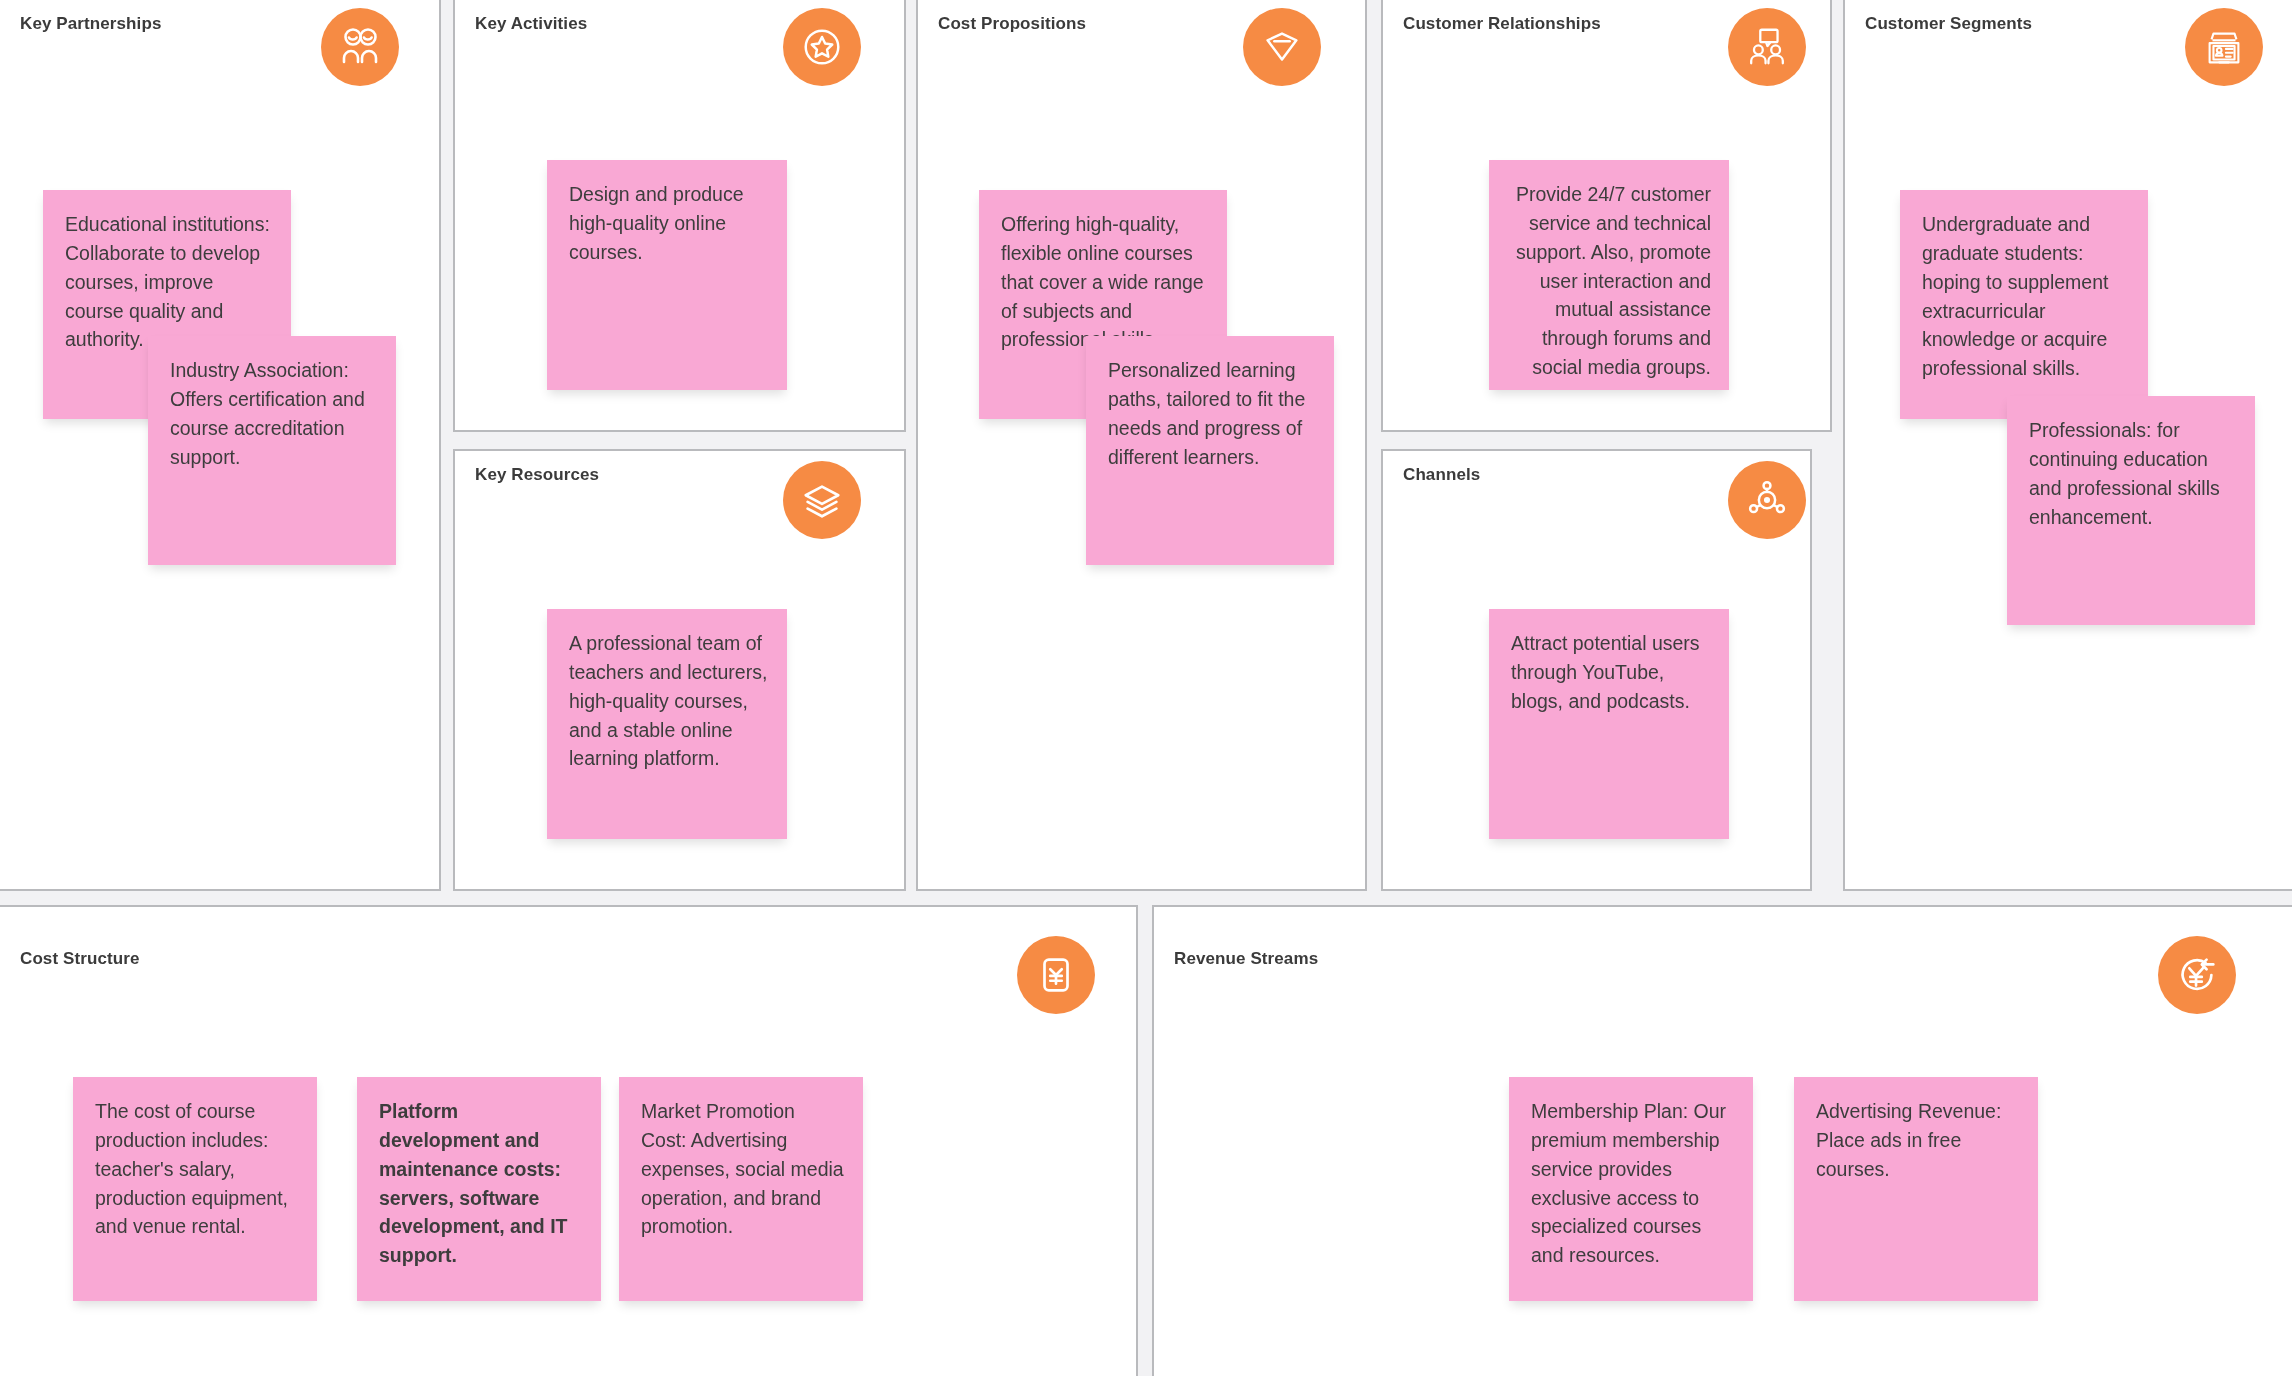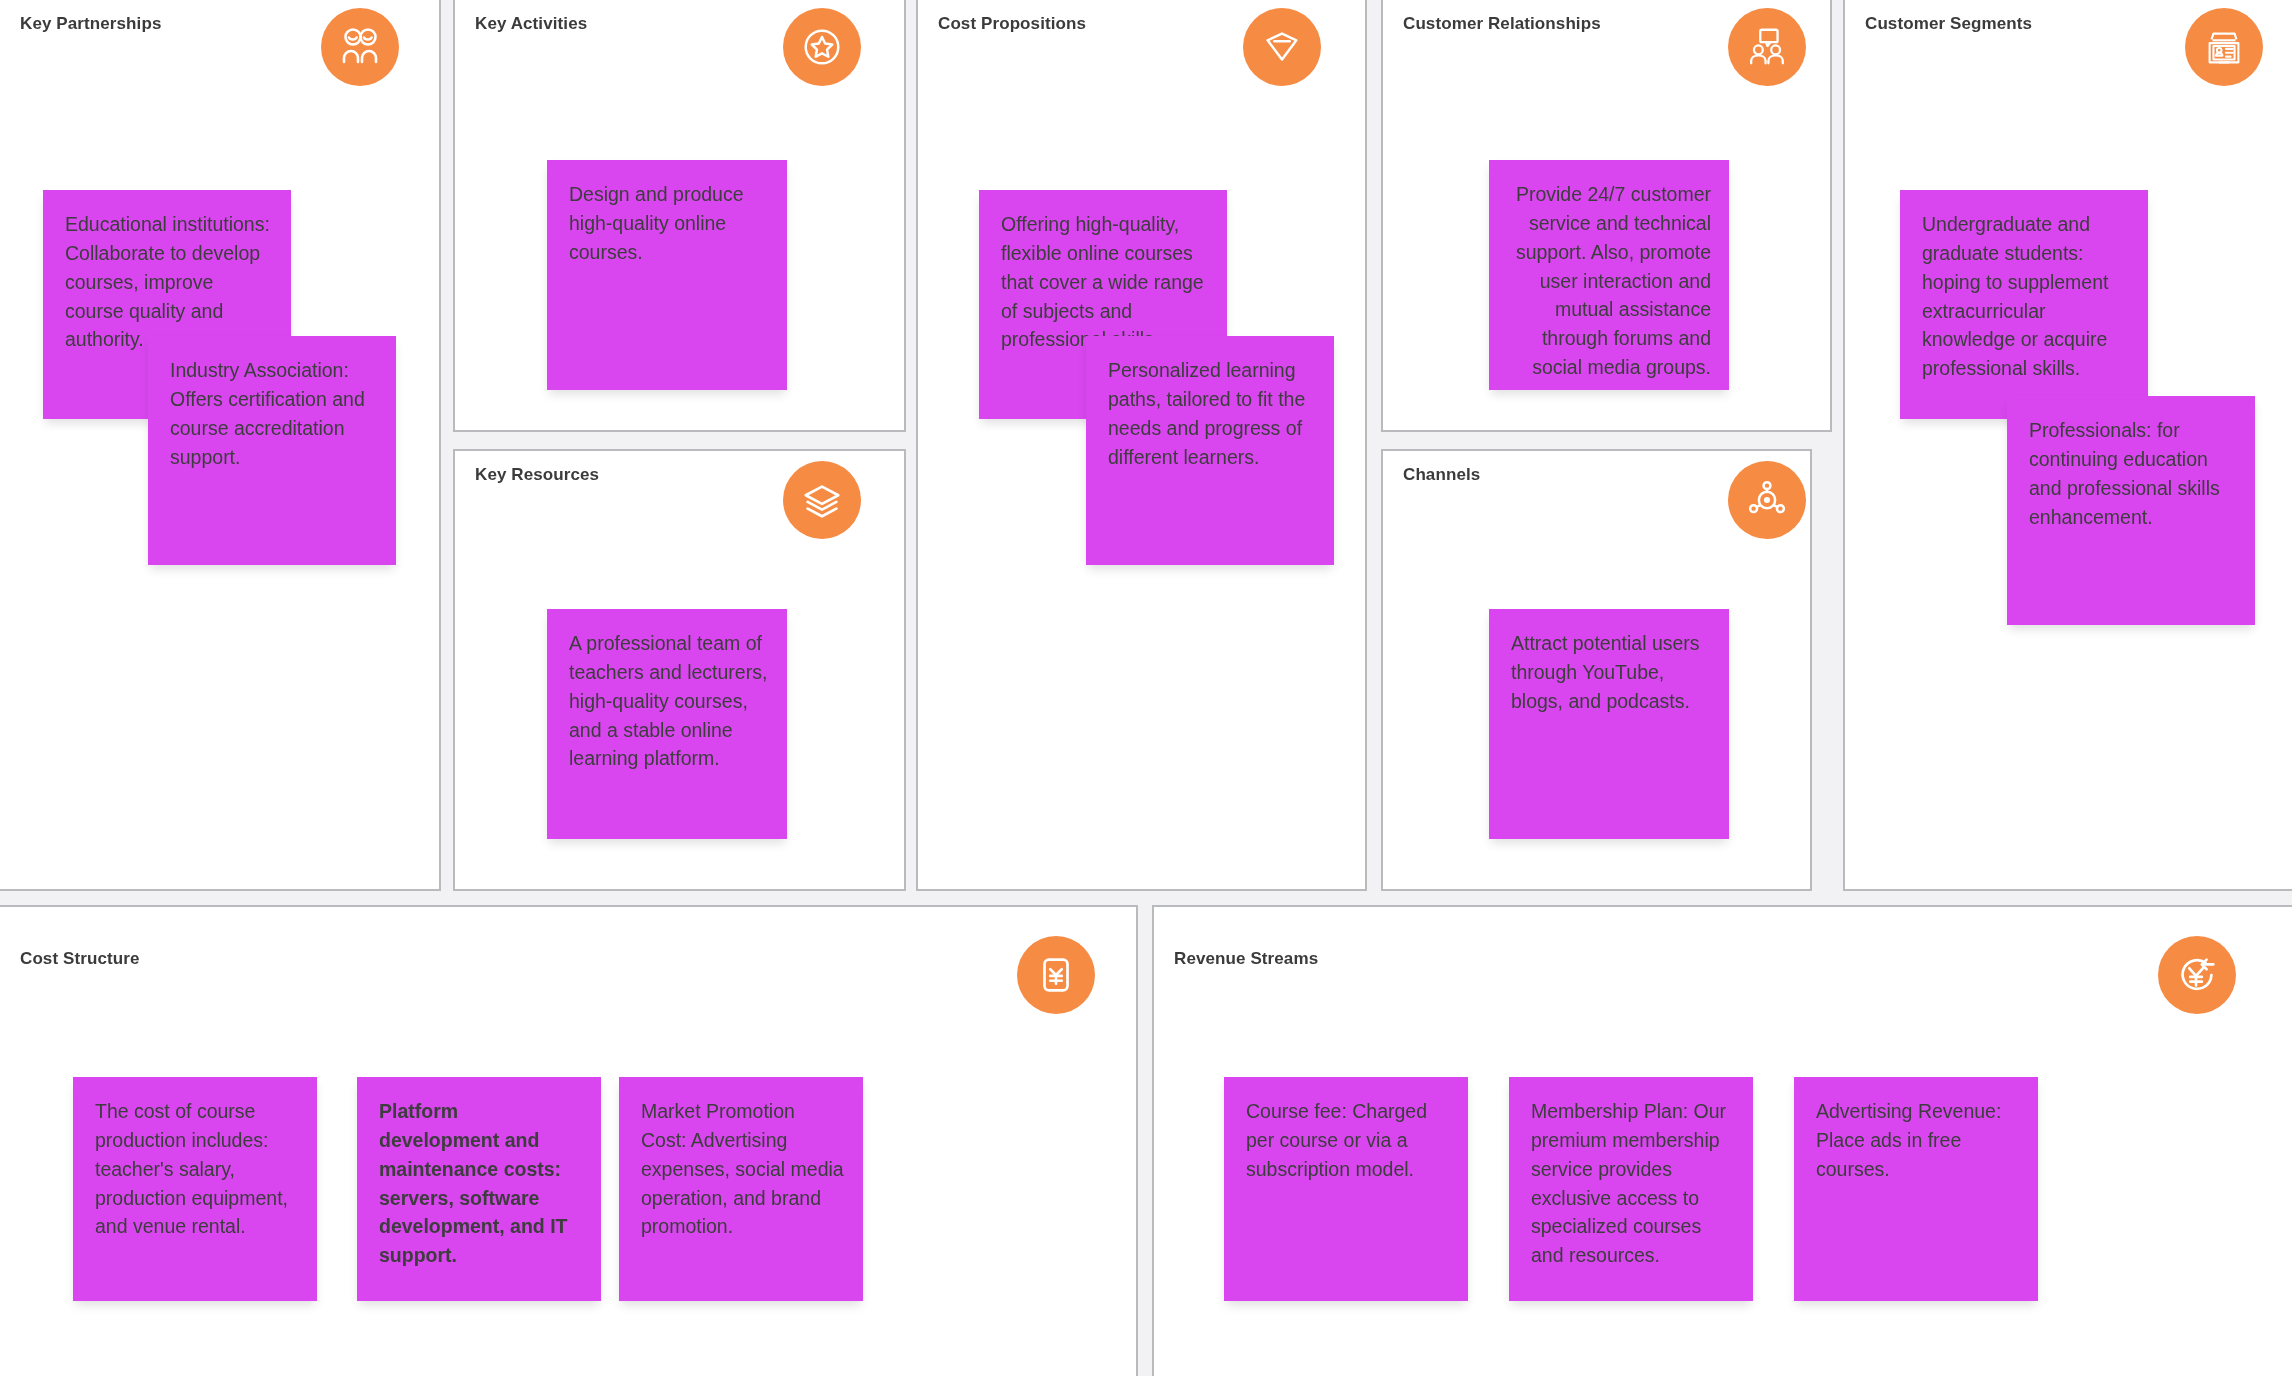--- a/index.html
+++ b/index.html
@@ -34,21 +34,21 @@
     width:78px;height:78px;
     border-radius:50%;
     background:#f68b44;
     display:flex;align-items:center;justify-content:center;
   }
   .icon-circle svg{display:block;}
 
   
   .note{
     position:absolute;
-    background:#d946ef;
+    background:#f9a8d4;
     box-sizing:border-box;
     box-shadow:0 6px 10px -2px rgba(0,0,0,.13);
   }
   .note-text{
     position:absolute;
     left:22px;right:18px;top:20px;
     font-size:19.5px;
     line-height:1.48;
     color:#3d3d3d;
     white-space:pre-wrap;
@@ -217,23 +217,20 @@
     <div class="panel-title" style="top:42px;">Revenue Streams</div>
     <div class="icon-circle" style="left:1004px;top:29px;">
       <svg width="46" height="46" viewBox="0 0 48 48" fill="none" stroke="#fff" stroke-width="2.8">
         <path d="M33 11.5A15 15 0 1 0 39 24" stroke-linecap="round"></path>
         <path d="M16 17l7 8 7-8" stroke-linecap="round" stroke-linejoin="round"></path>
         <path d="M17 26h12M17 31h12M23 25v10" stroke-linecap="round"></path>
         <path d="M41 13H30" stroke-linecap="round"></path>
         <path d="M34 8l-5 5 5 5" stroke-linecap="round" stroke-linejoin="round"></path>
       </svg>
     </div>
-    <div class="note" style="left:70px;top:170px;width:244px;height:224px;">
-      <div class="note-text">Course fee: Charged per course or via a subscription model.</div>
-    </div>
     <div class="note" style="left:355px;top:170px;width:244px;height:224px;">
       <div class="note-text">Membership Plan: Our premium membership service provides exclusive access to specialized courses and resources.</div>
     </div>
     <div class="note" style="left:640px;top:170px;width:244px;height:224px;">
       <div class="note-text">Advertising Revenue: Place ads in free courses.</div>
     </div>
   </div>
 
 </div>
 

